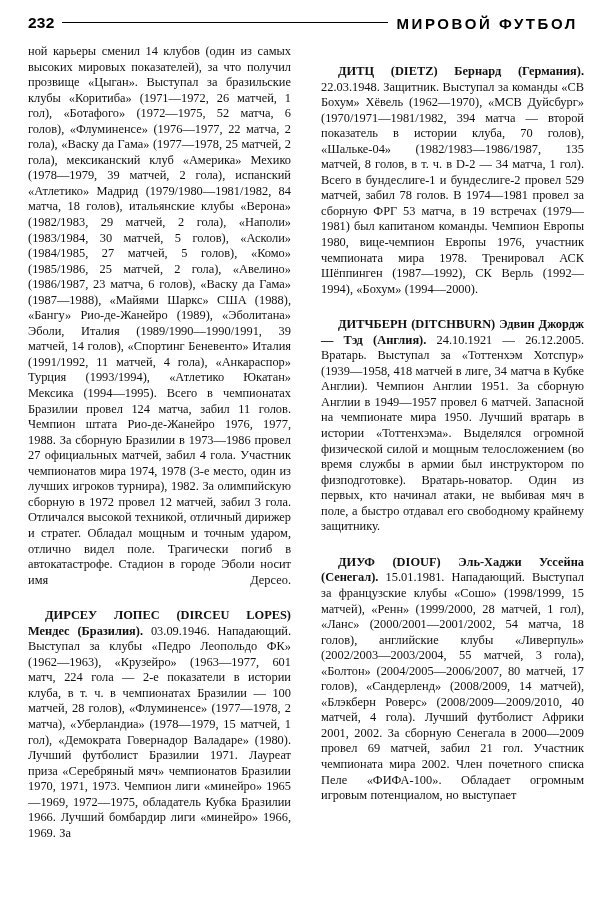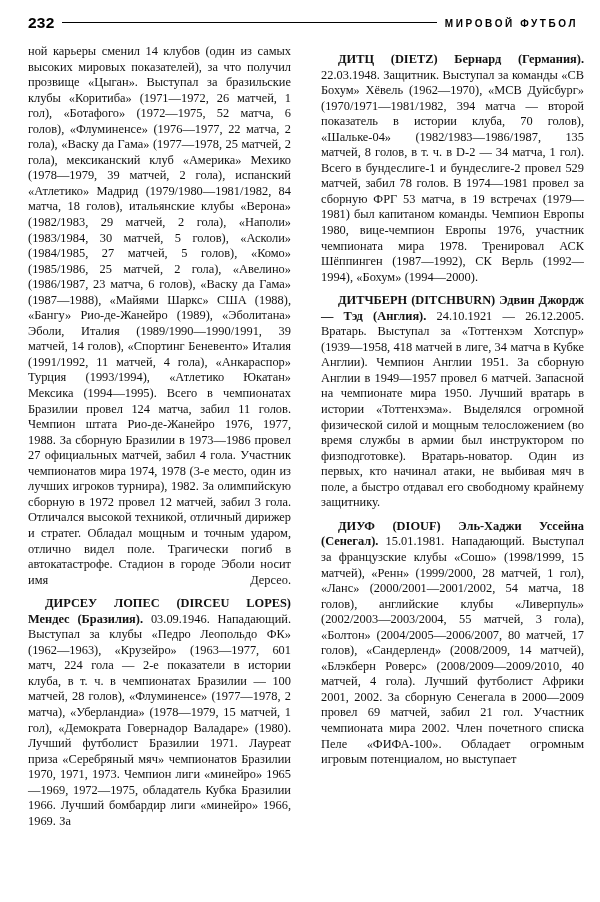--- a/index.html
+++ b/index.html
@@ -45,21 +45,21 @@
   }
   .head-rule {
     flex: 1 1 auto;
     height: 0;
     border-top: 1.6px solid #000;
     margin-bottom: 1px;
   }
   .head-title {
     font-family: "Liberation Sans", "DejaVu Sans", sans-serif;
     font-weight: bold;
-    font-size: 10px;
+    font-size: 15px;
     letter-spacing: 2.6px;
     color: #000;
     white-space: nowrap;
     text-align: center;
   }
 
   
   .columns {
     position: absolute;
     left: 28px;
@@ -81,21 +81,21 @@
     text-align: justify;
     text-justify: inter-word;
     hyphens: manual;
     -webkit-hyphens: manual;
     word-spacing: 0.02em;
   }
   p.para.indent {
     text-indent: 17px;
   }
   p.para.gap {
-    margin-top: 8px;
+    margin-top: 20px;
   }
   
   p.para.full-justify {
     text-align-last: justify;
   }
   .entry-name {
     font-weight: bold;
   }
 </style>
 </head>

